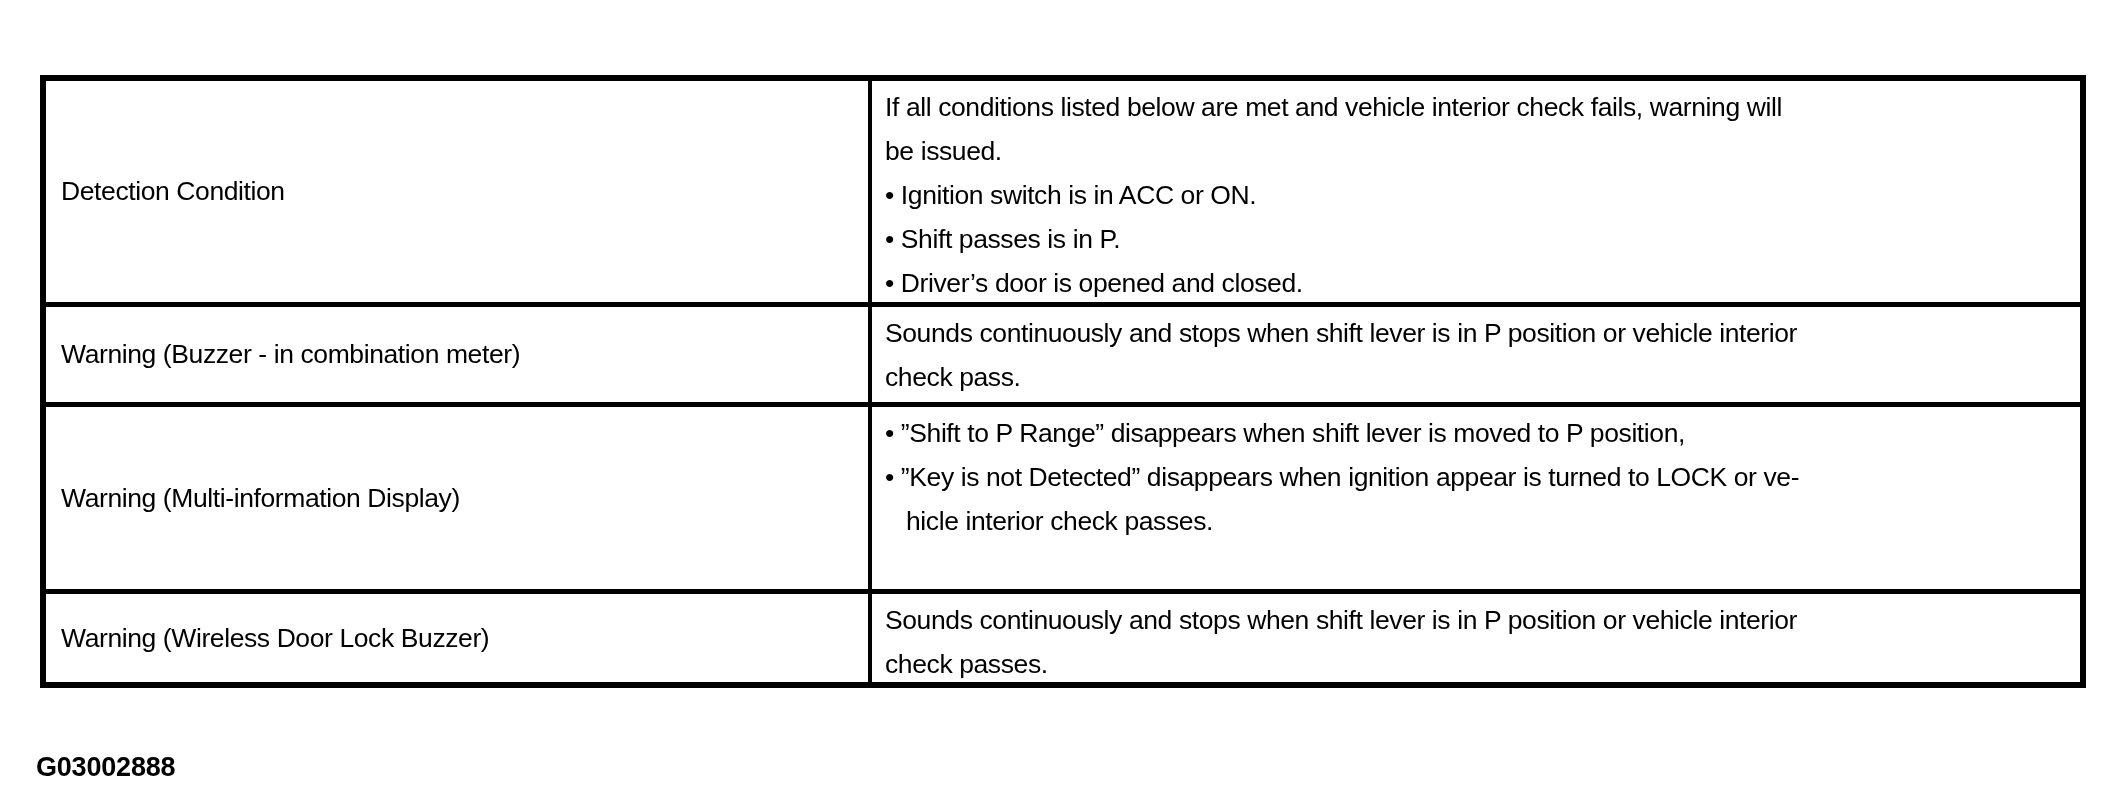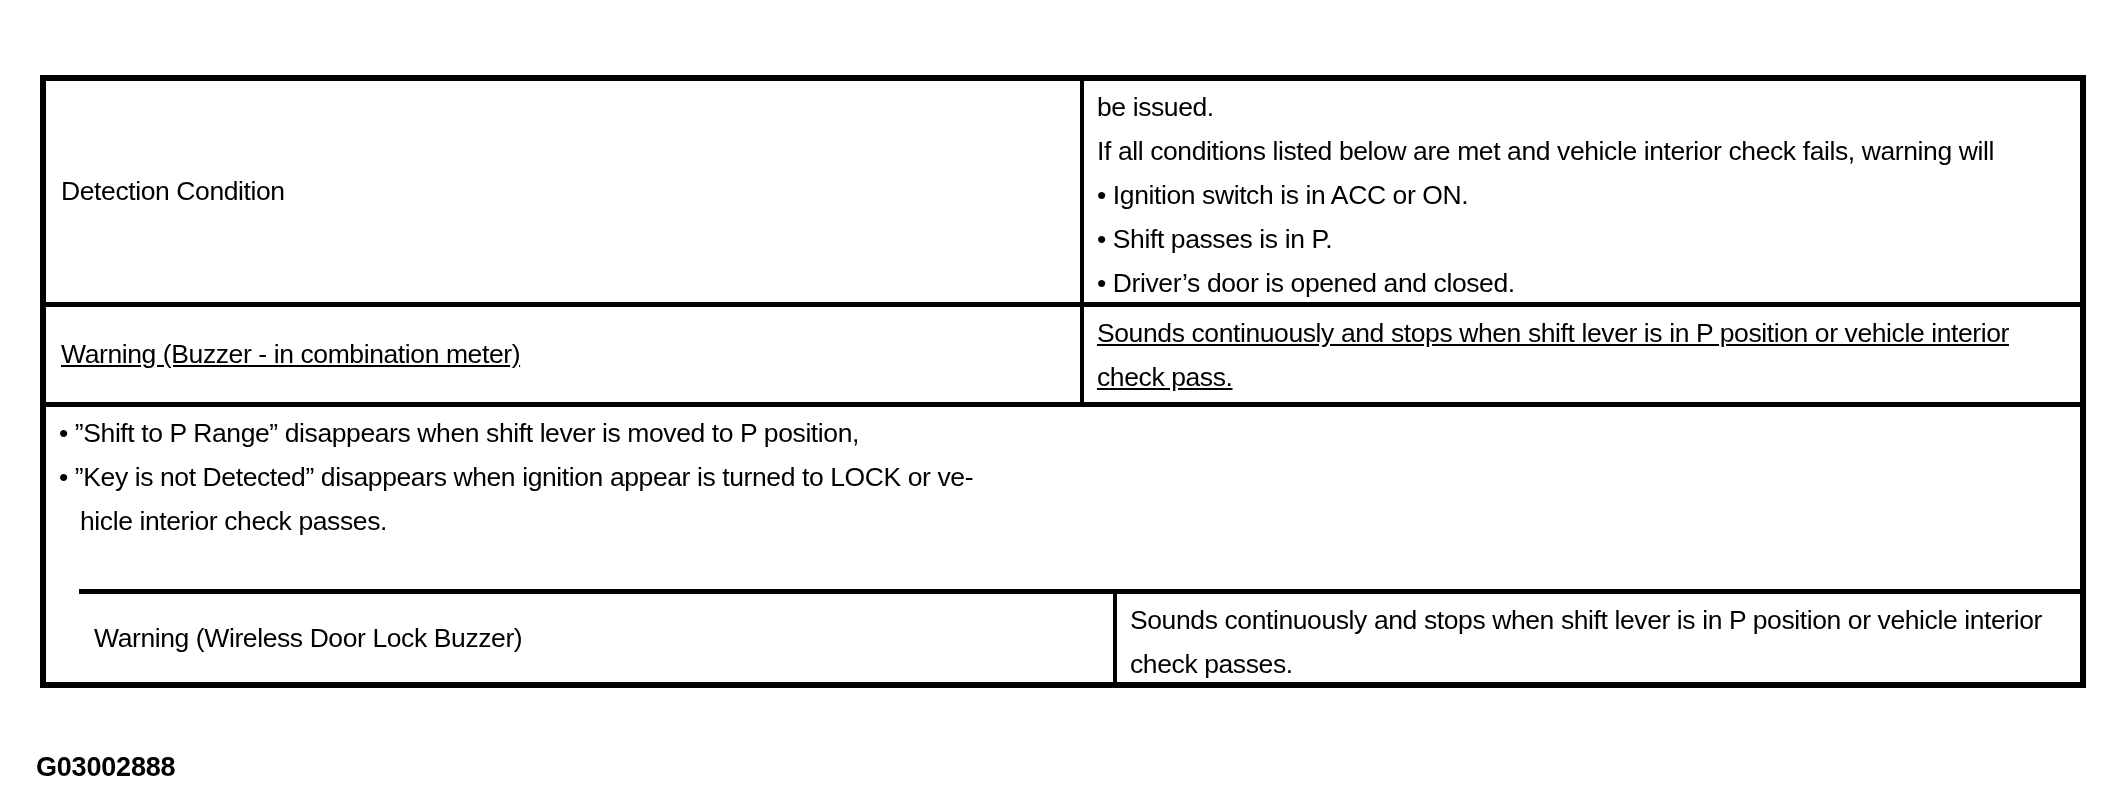--- a/index.html
+++ b/index.html
@@ -25,25 +25,25 @@
     background: #ffffff;
   }
   .trow {
     display: flex;
     box-sizing: border-box;
   }
   .trow + .trow {
     border-top: 5px solid #000000;
   }
   .r1 { height: 221px; }
-  .r2 { height: 100px; text-decoration: underline; }
+  .r2 { height: 100px; }
   .r3 { height: 187px; }
-  .r4 { height: 93px; margin-left: 33px; }
+  .r4 { height: 93px; }
   .lcell {
-    width: 1038px;
+    width: 826px;
     flex-shrink: 0;
     box-sizing: border-box;
     border-right: 4px solid #000000;
     display: flex;
     align-items: center;
     padding-left: 15px;
   }
   .rcell {
     flex: 1;
     box-sizing: border-box;
@@ -79,39 +79,42 @@
 
 <div class="page">
 
   <div class="dtable">
 
     <div class="trow r1">
       <div class="lcell">
         <span class="lbl">Detection Condition</span>
       </div>
       <div class="rcell">
+        <div class="line">If all conditions listed below are met and vehicle interior check fails, warning will</div>
         <div class="line">be issued.</div>
-        <div class="line">If all conditions listed below are met and vehicle interior check fails, warning will</div>
         <div class="line">• Ignition switch is in ACC or ON.</div>
         <div class="line">• Shift passes is in P.</div>
         <div class="line">• Driver’s door is opened and closed.</div>
       </div>
     </div>
 
     <div class="trow r2">
       <div class="lcell">
         <span class="lbl">Warning (Buzzer - in combination meter)</span>
       </div>
       <div class="rcell">
         <div class="line">Sounds continuously and stops when shift lever is in P position or vehicle interior</div>
         <div class="line">check pass.</div>
       </div>
     </div>
 
     <div class="trow r3">
+      <div class="lcell">
+        <span class="lbl">Warning (Multi-information Display)</span>
+      </div>
       <div class="rcell">
         <div class="line">• ”Shift to P Range” disappears when shift lever is moved to P position,</div>
         <div class="line">• ”Key is not Detected” disappears when ignition appear is turned to LOCK or ve-</div>
         <div class="line cont">hicle interior check passes.</div>
       </div>
     </div>
 
     <div class="trow r4">
       <div class="lcell">
         <span class="lbl">Warning (Wireless Door Lock Buzzer)</span>

